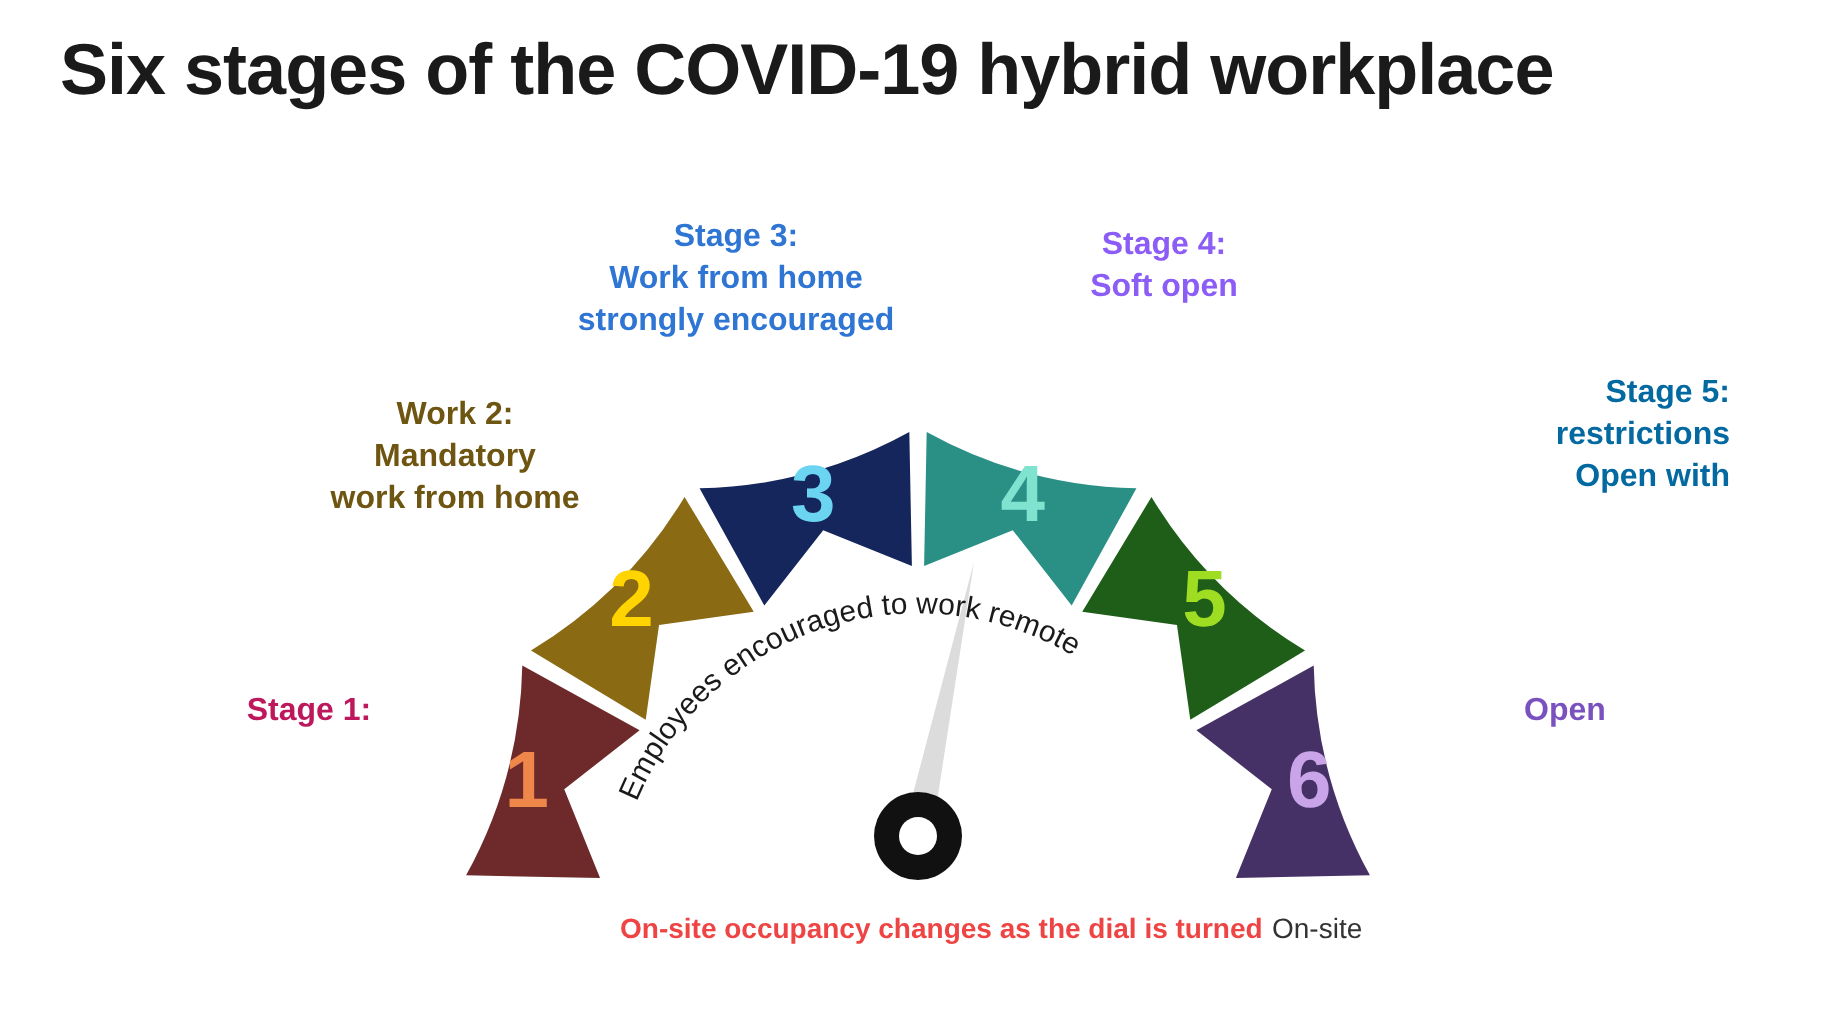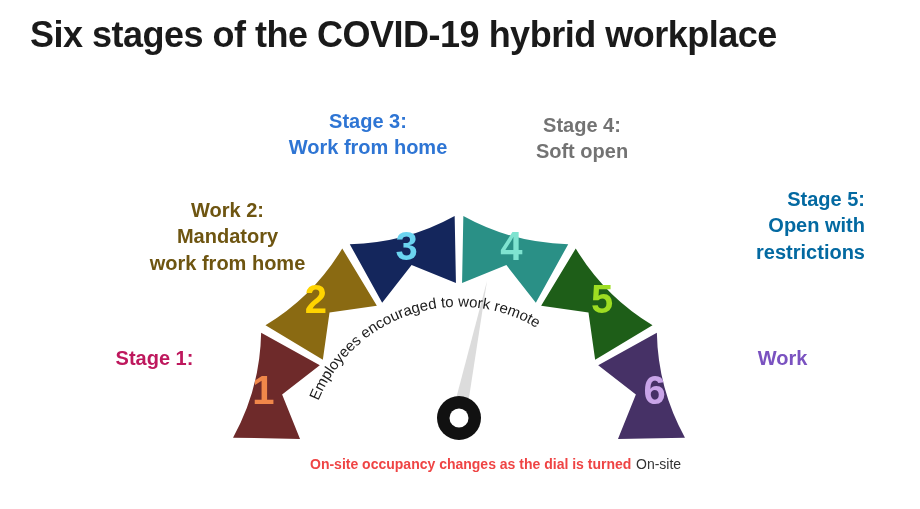--- a/index.html
+++ b/index.html
@@ -19,28 +19,28 @@
     width: 880px;
     font-size: 36px;
     font-weight: 700;
     color: #1a1a1a;
     letter-spacing: -0.5px;
     white-space: nowrap;
   }
   .stage-label {
     position: absolute;
     font-weight: 700;
-    font-size: 20px;
+    font-size: 16px;
     line-height: 1.32;
     text-align: center;
   }
   #label-stage-1 { left: 72px;  top: 345px; width: 165px; color: #be185d; }
   #label-stage-2 { left: 100px; top: 197px; width: 255px; color: #6E5511; }
   #label-stage-3 { left: 243px; top: 108px; width: 250px; color: #2E75D4; }
-  #label-stage-4 { left: 492px; top: 112px; width: 180px; color: #737373; }
+  #label-stage-4 { left: 492px; top: 112px; width: 180px; color: #8b5cf6; }
   #label-stage-5 { left: 655px; top: 186px; width: 210px; color: #0369a1; text-align: right; }
   #label-stage-6 { left: 700px; top: 345px; width: 165px; color: #7A52C0; }
 
   #gauge-wrap {
     position: absolute;
     left: 0; top: 0;
     width: 920px; height: 509px;
   }
   #gauge-svg { display: block; }
 
@@ -123,29 +123,30 @@
   <div>Stage 1:</div>
 </div>
 <div class="stage-label" id="label-stage-2">
   <div>Work 2:</div>
   <div>Mandatory</div>
   <div>work from home</div>
 </div>
 <div class="stage-label" id="label-stage-3">
   <div>Stage 3:</div>
   <div>Work from home</div>
+  <div>strongly encouraged</div>
 </div>
 <div class="stage-label" id="label-stage-4">
   <div>Stage 4:</div>
   <div>Soft open</div>
 </div>
 <div class="stage-label" id="label-stage-5">
   <div>Stage 5:</div>
+  <div>restrictions</div>
   <div>Open with</div>
-  <div>restrictions</div>
 </div>
 <div class="stage-label" id="label-stage-6">
-  <div>Work</div>
+  <div>Open</div>
 </div>
 
 <div class="axis-caption" id="caption-remote">Remote</div>
 <div class="axis-caption" id="caption-center">On-site occupancy changes as the dial is turned</div>
 <div class="axis-caption" id="caption-onsite">On-site</div>
 
 </body></html>

